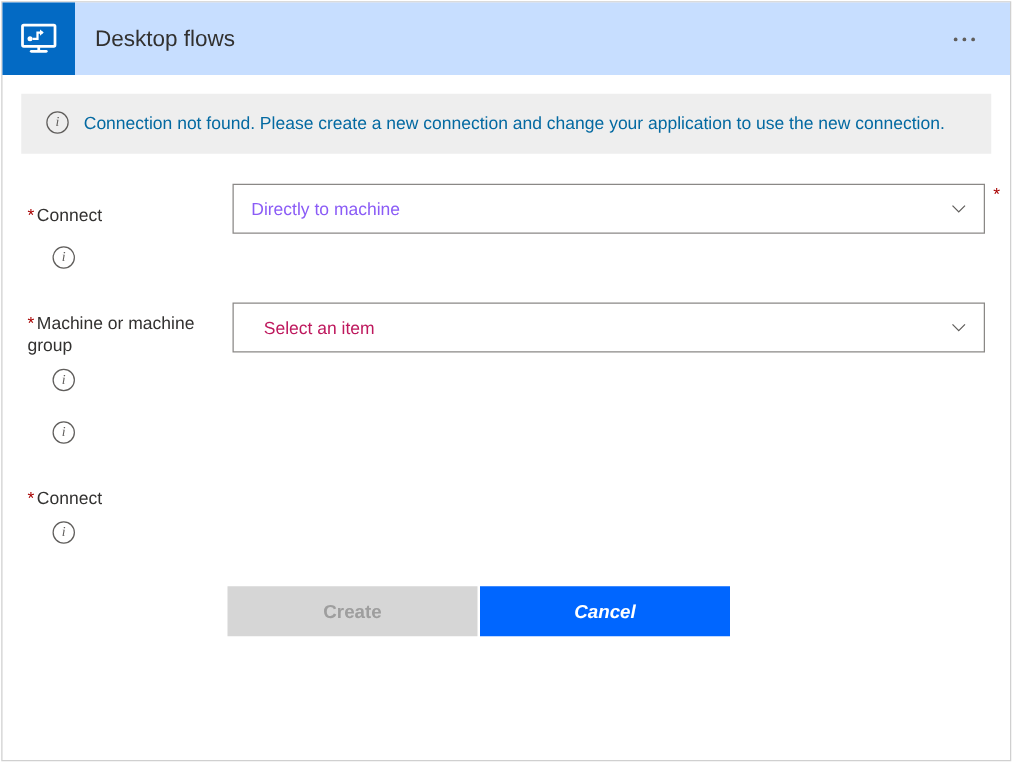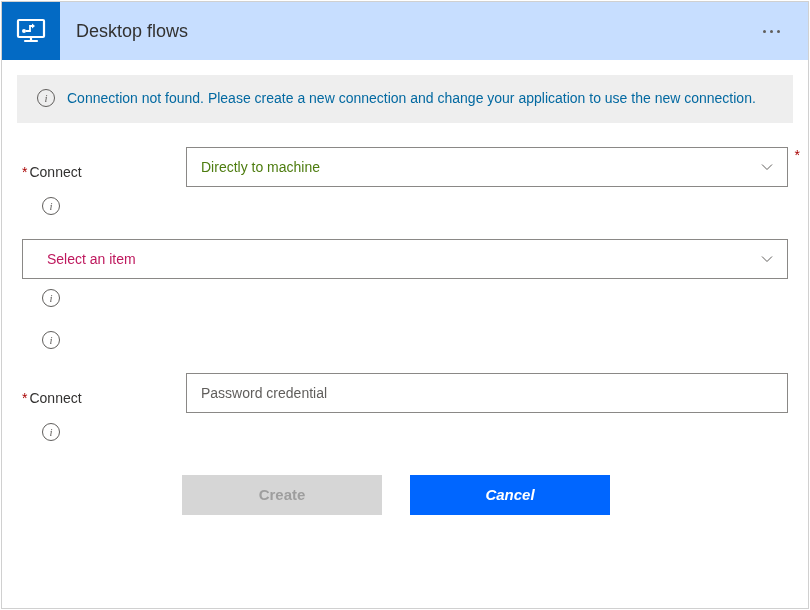--- a/index.html
+++ b/index.html
@@ -112,21 +112,21 @@
       flex: 1;
       position: relative;
     }
     .select-box, .text-input {
       width: 100%;
       height: 40px;
       border: 1px solid #8a8886;
       padding: 0 14px;
       font-size: 14px;
       font-family: inherit;
-      color: #4d7c0f;
+      color: #8b5cf6;
       background: #fff;
       display: flex;
       align-items: center;
       justify-content: space-between;
       cursor: pointer;
     }
     .select-box.placeholder-style {
       color: #be185d;
       padding-left: 24px;
     }
@@ -147,21 +147,21 @@
       right: -12px;
       top: 0;
       font-size: 14px;
     }
     .info-row {
       padding-left: 20px;
       margin-bottom: 14px;
     }
     .button-row {
       display: flex;
-      gap: 28px;
+      gap: 2px;
       padding-left: 160px;
       margin-top: 10px;
     }
     .btn {
       width: 200px;
       height: 40px;
       border: none;
       font-size: 15px;
       font-weight: 600;
       font-family: inherit;
@@ -221,42 +221,40 @@
             </svg>
         </div>
         <span class="req-indicator">*</span>
       </div>
     </div>
     <div class="info-row">
       <div class="info-icon-circle">i</div>
     </div>
 
     <div class="form-row">
+      <div class="form-label"><span class="req">*</span><span>Machine or machine group</span></div>
       <div class="form-control">
         <div class="select-box placeholder-style">
           <span>Select an item</span>
           <svg class="chevron" viewBox="0 0 12 12">
               <path d="M1 3.5 L6 8.5 L11 3.5" stroke="#605e5c" stroke-width="1" fill="none"></path>
             </svg>
         </div>
       </div>
     </div>
     <div class="info-row">
       <div class="info-icon-circle">i</div>
     </div>
 
     <div class="info-row">
       <div class="info-icon-circle">i</div>
     </div>
 
     <div class="form-row">
       <div class="form-label"><span class="req">*</span><span>Connect</span></div>
-      <div class="form-control">
-        <input type="password" class="text-input" placeholder="Password credential" style="">
-      </div>
     </div>
     <div class="info-row">
       <div class="info-icon-circle">i</div>
     </div>
 
     <div class="button-row">
       <button class="btn btn-disabled">Create</button>
       <button class="btn btn-primary">Cancel</button>
     </div>
 

